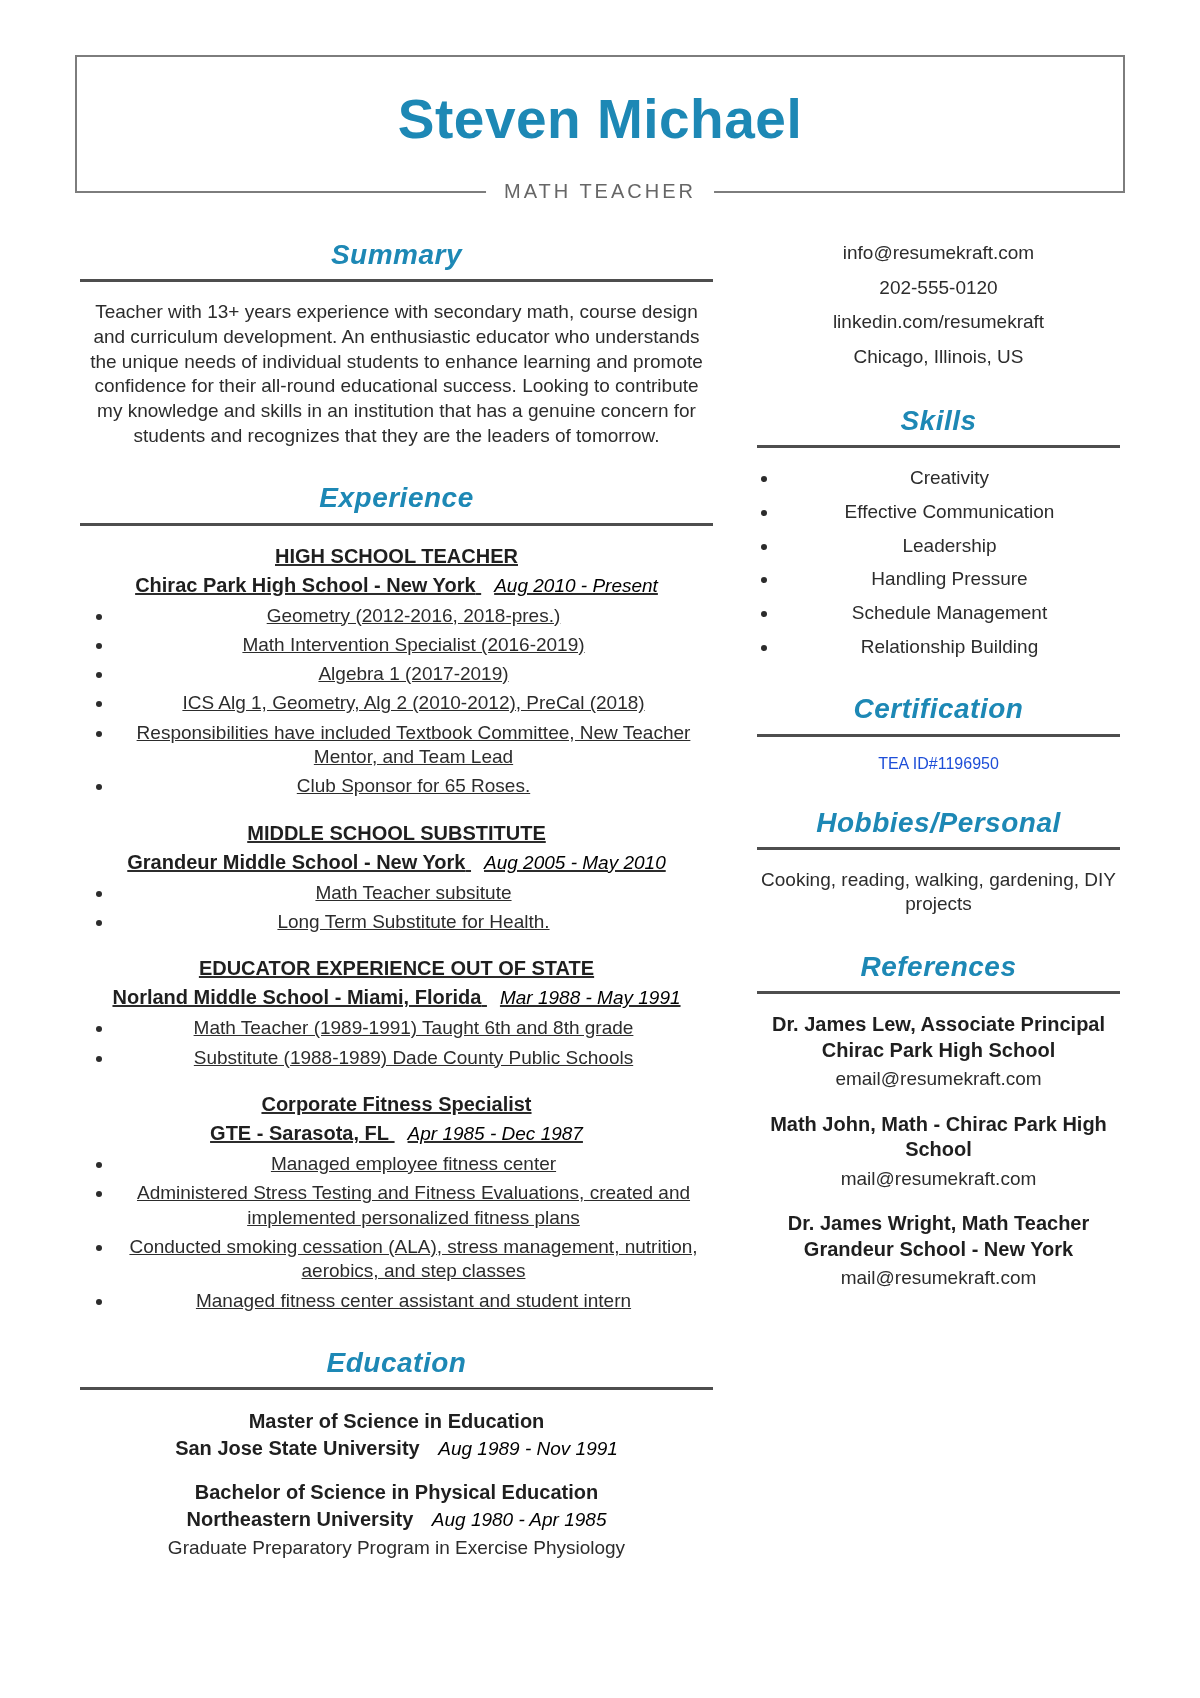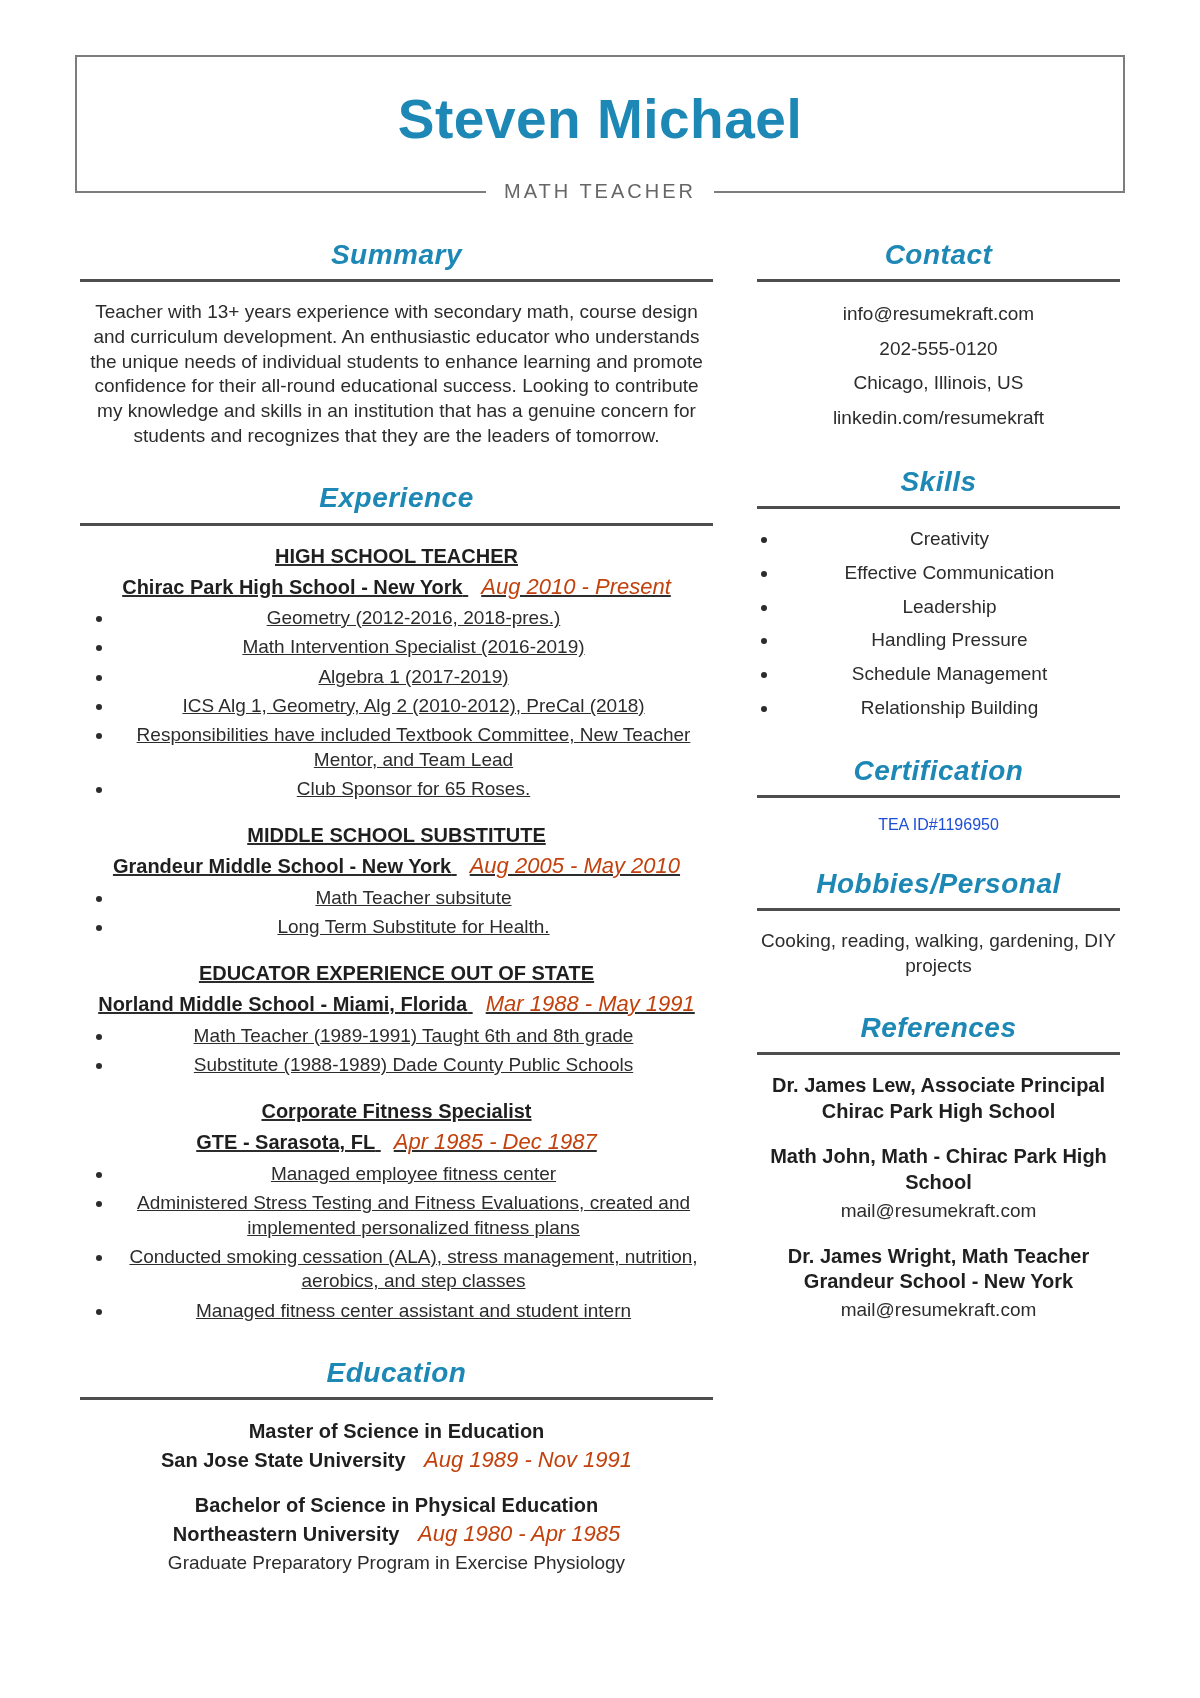--- a/index.html
+++ b/index.html
@@ -35,21 +35,21 @@
             color:var(--accent);letter-spacing:0.5px;
             padding-bottom:8px;border-bottom:3px solid var(--rule);line-height:1.15;}
 
   .body-text{margin:0;font-size:19px;line-height:1.3;color:var(--text);}
 
   
   .job{margin-bottom:22px;text-decoration:underline;}
   .job h3{margin:0 0 4px;font-size:20px;font-weight:bold;color:#1f1f1f;line-height:1.25;}
   .job-line{font-size:20px;line-height:1.25;margin-bottom:2px;}
   .employer{font-weight:bold;color:#1f1f1f;}
-  .dates{font-style:italic;font-weight:normal;font-size:22px;color:#c2410c;margin-left:13px;white-space:nowrap;}
+  .dates{font-style:italic;font-weight:normal;font-size:19px;color:#000000;margin-left:13px;white-space:nowrap;}
   ul.bullets{margin:6px 0 0;padding-left:34px;list-style:disc;}
   ul.bullets li{font-size:19px;line-height:1.28;margin-bottom:5px;}
 
   .edu-item{margin-bottom:18px;}
   .edu-item h3{margin:0 0 2px;font-size:20px;font-weight:bold;color:#1f1f1f;line-height:1.3;}
   .edu-note{font-size:19px;line-height:1.35;margin-top:3px;}
   .edu-note:empty{display:none;}
 
   
   .contact-line{margin:0 0 6px;font-size:19px;line-height:1.5;}
@@ -179,30 +179,29 @@
               <div class="edu-note">Graduate Preparatory Program in Exercise Physiology</div>
             </article>
           </div>
       </section>
 
     </div>
 
     <div class="col-right">
 
       <section class="sec">
-        <h2>Contact</h2>
         <div>
 
             <p class="contact-line">info@resumekraft.com</p>
 
             <p class="contact-line">202-555-0120</p>
 
+            <p class="contact-line">linkedin.com/resumekraft</p>
+
             <p class="contact-line">Chicago, Illinois, US</p>
-
-            <p class="contact-line">linkedin.com/resumekraft</p>
           </div>
       </section>
 
       <section class="sec">
         <h2>Skills</h2>
         <ul class="plain">
 
             <li>Creativity</li>
 
             <li>Effective Communication</li>
@@ -226,20 +225,21 @@
         <h2>Hobbies/Personal</h2>
         <p class="body-text">Cooking, reading, walking, gardening, DIY projects</p>
       </section>
 
       <section class="sec">
         <h2>References</h2>
         <div>
 
             <article class="ref">
               <h3>Dr. James Lew, Associate Principal Chirac Park High School</h3>
+              <div class="email">email@resumekraft.com</div>
             </article>
 
             <article class="ref">
               <h3>Math John, Math - Chirac Park High School</h3>
               <div class="email">mail@resumekraft.com</div>
             </article>
 
             <article class="ref">
               <h3>Dr. James Wright, Math Teacher Grandeur School - New York</h3>
               <div class="email">mail@resumekraft.com</div>

